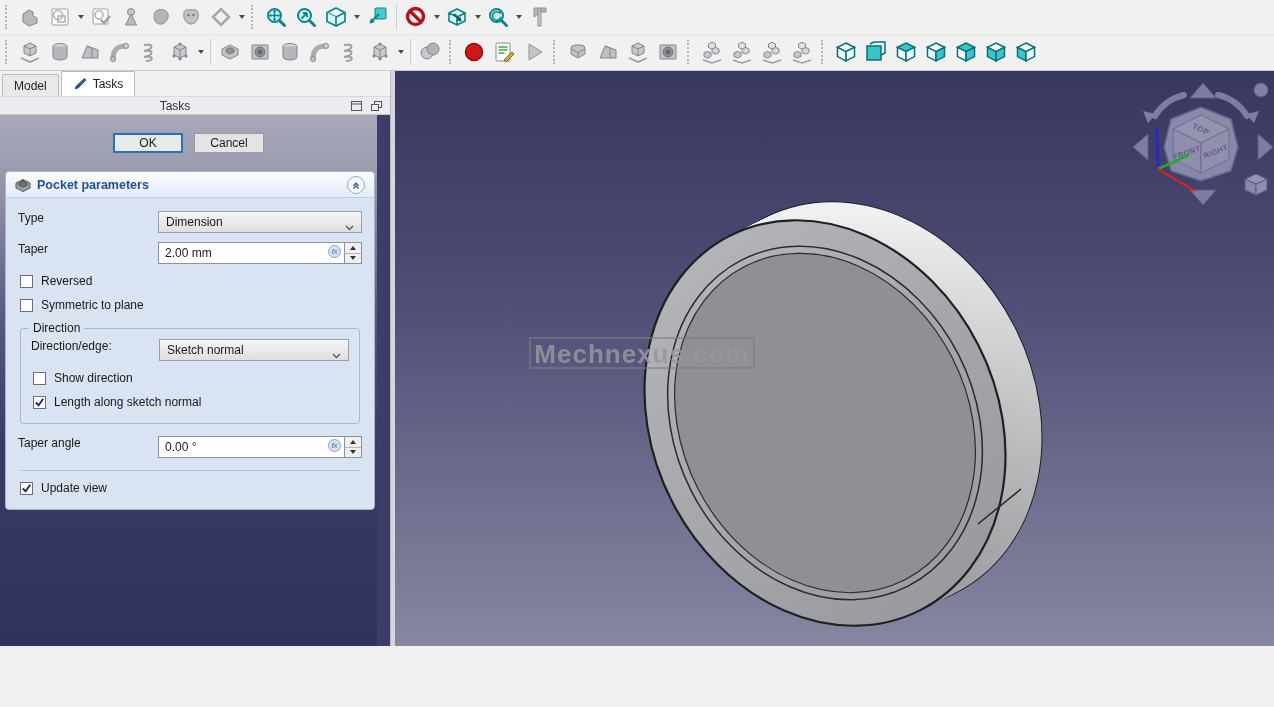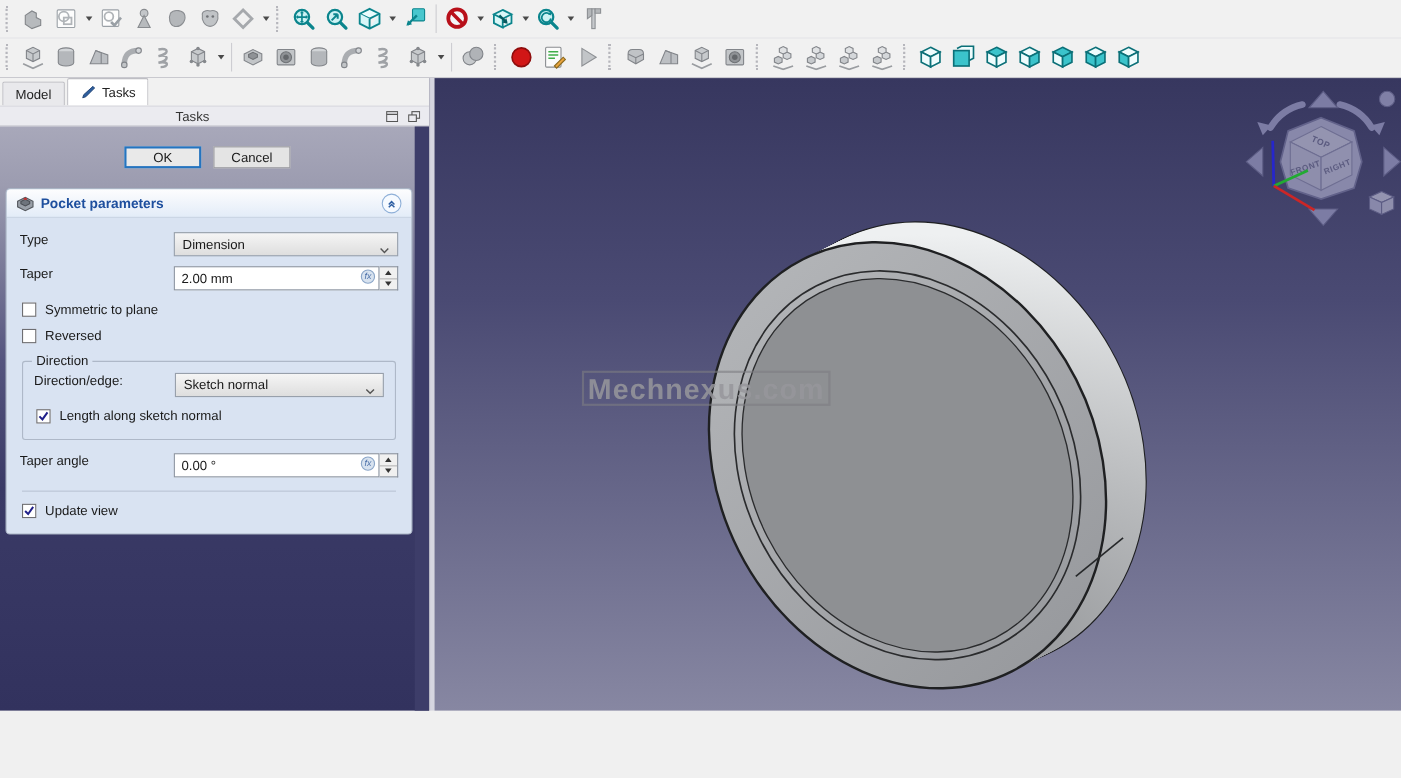--- a/index.html
+++ b/index.html
@@ -504,42 +504,48 @@
                     <span class="tri-down"></span>
                   </span>
               </div>
             </div>
           </div>
 
           <div class="checkrow">
             <span class="cb">
               
             </span>
-            <span>Symmetric to plane</span>
+            <span>Reversed</span>
           </div>
 
           <div class="checkrow">
             <span class="cb">
               
             </span>
-            <span>Reversed</span>
+            <span>Symmetric to plane</span>
           </div>
 
           <div class="groupbox">
             <span class="grouplabel">Direction</span>
             <div class="frow">
               <span class="flabel">Direction/edge:</span>
               <div class="combo">
                 <span>Sketch normal</span>
                 <span class="chev">
                   <svg width="9" height="6" viewBox="0 0 9 6">
                       <path d="M1 1 L4.5 4.5 L8 1" fill="none" stroke="#555" stroke-width="1.3"></path>
                     </svg>
                 </span>
               </div>
+            </div>
+            <div class="checkrow">
+              <span class="cb">
+                
+              </span>
+              <span>Show direction</span>
             </div>
             <div class="checkrow">
               <span class="cb checked">
                 <svg width="11" height="11" viewBox="0 0 12 12">
                     <path d="M2 6 L5 9 L10 2" stroke="#20208a" stroke-width="2" fill="none"></path>
                   </svg>
               </span>
               <span>Length along sketch normal</span>
             </div>
           </div>

